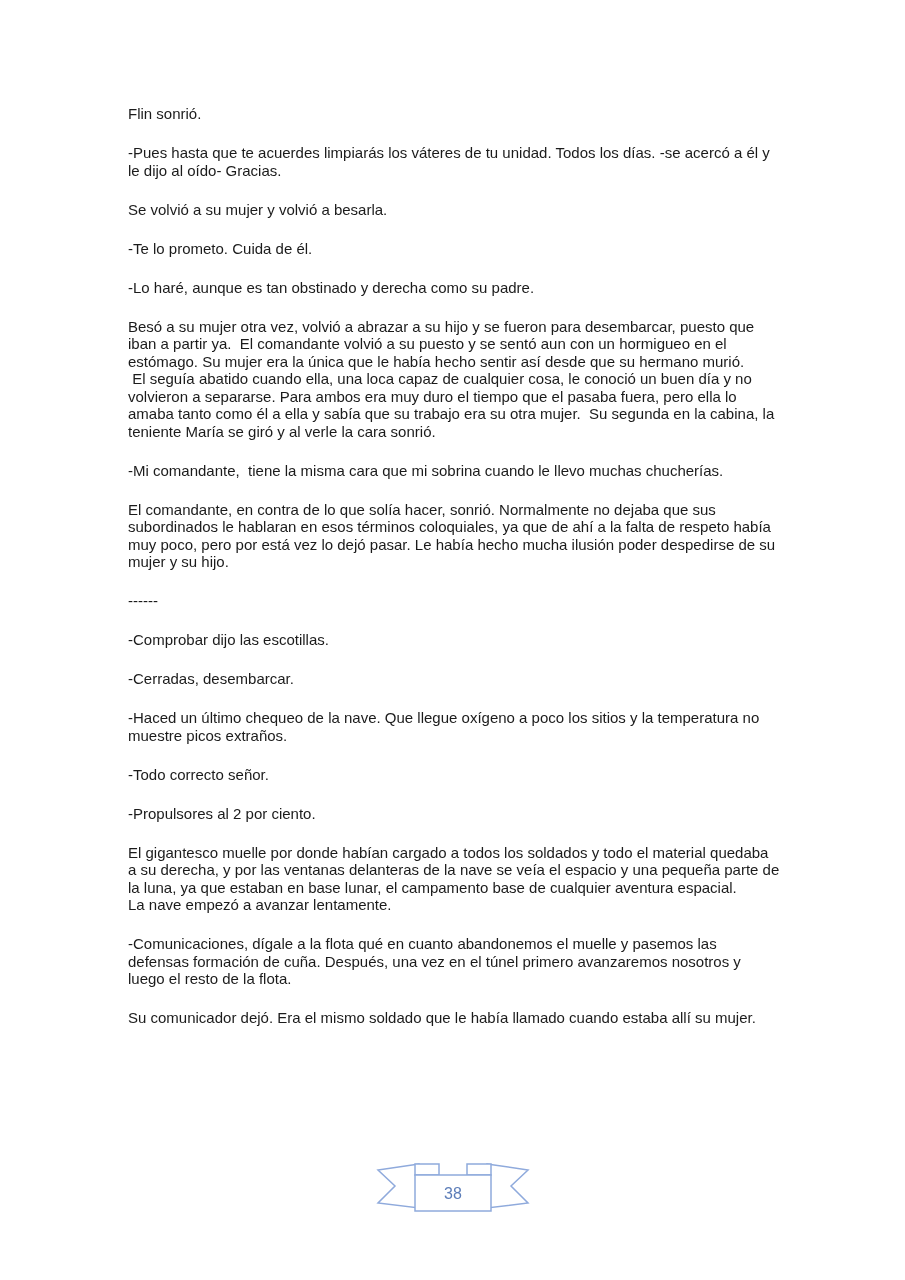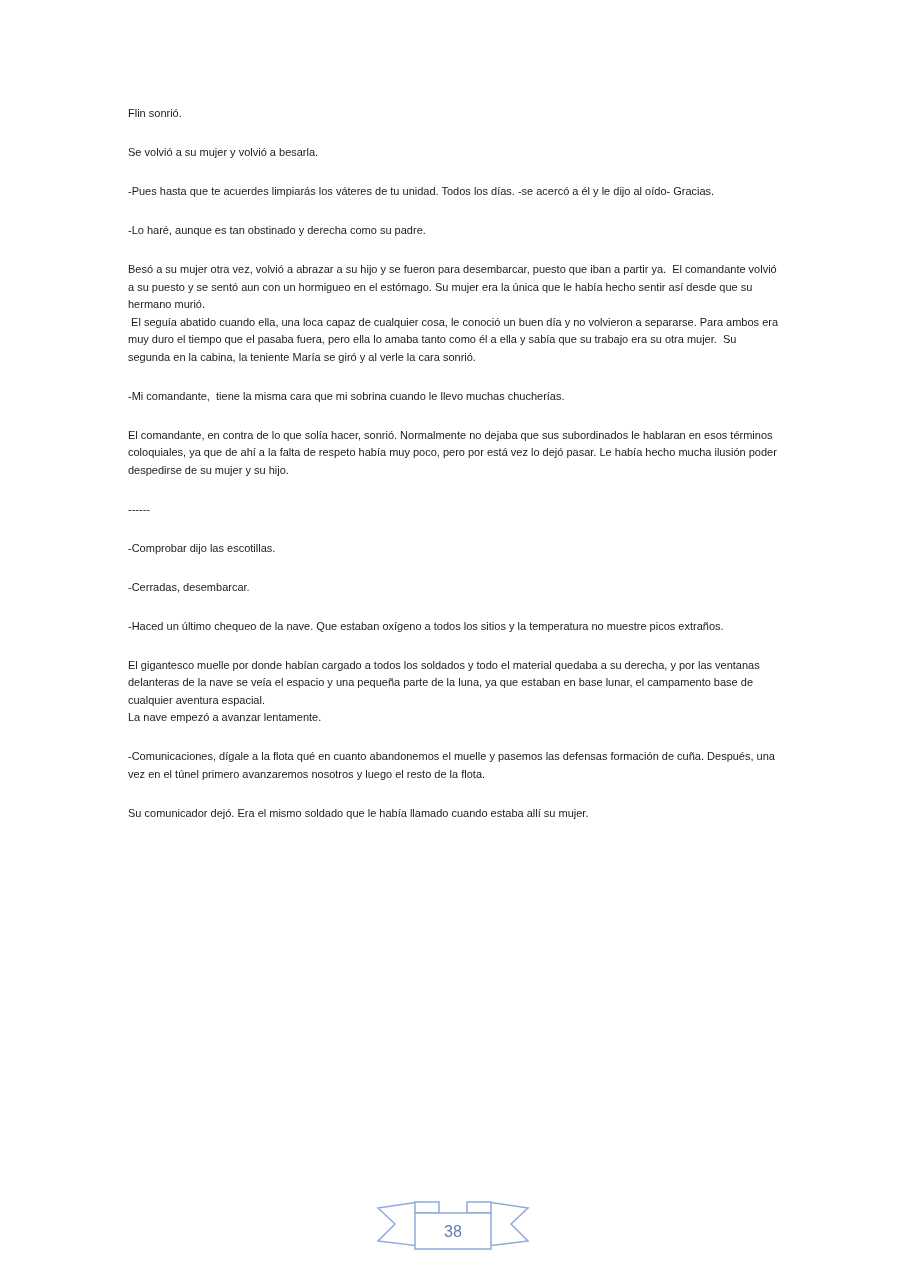--- a/index.html
+++ b/index.html
@@ -13,58 +13,61 @@
     height: 1280px;
     background: #ffffff;
     overflow: hidden;
   }
   .document-body {
     position: absolute;
     left: 128px;
     top: 105px;
     width: 652px;
     font-family: "Liberation Sans", "DejaVu Sans", sans-serif;
-    font-size: 11px;
+    font-size: 15px;
     line-height: 17.5px;
     color: #1b1b1b;
   }
   .document-body p {
     margin: 0 0 21.5px 0;
     white-space: pre-wrap;
   }
   .footer-banner {
     position: absolute;
     left: 375px;
-    top: 1201px;
+    top: 1163px;
     width: 156px;
     height: 58px;
   }
   .footer-banner text {
     font-family: "Liberation Sans", "DejaVu Sans", sans-serif;
     font-size: 16px;
   }
 </style>
 </head>
 <body>
 
 <div class="page">
 
   <div class="document-body" style="color: rgb(27, 27, 27);">
       <p>Flin sonrió.</p>
+      <p>-Pues hasta que te acuerdes limpiarás los váteres de tu unidad. Todos los días. -se acercó a él y le dijo al oído- Gracias.</p>
       <p>Se volvió a su mujer y volvió a besarla.</p>
-      <p>-Pues hasta que te acuerdes limpiarás los váteres de tu unidad. Todos los días. -se acercó a él y le dijo al oído- Gracias.</p>
+      <p>-Te lo prometo. Cuida de él.</p>
       <p>-Lo haré, aunque es tan obstinado y derecha como su padre.</p>
       <p>Besó a su mujer otra vez, volvió a abrazar a su hijo y se fueron para desembarcar, puesto que iban a partir ya.  El comandante volvió a su puesto y se sentó aun con un hormigueo en el estómago. Su mujer era la única que le había hecho sentir así desde que su hermano murió.
  El seguía abatido cuando ella, una loca capaz de cualquier cosa, le conoció un buen día y no volvieron a separarse. Para ambos era muy duro el tiempo que el pasaba fuera, pero ella lo amaba tanto como él a ella y sabía que su trabajo era su otra mujer.  Su segunda en la cabina, la teniente María se giró y al verle la cara sonrió.</p>
       <p>-Mi comandante,  tiene la misma cara que mi sobrina cuando le llevo muchas chucherías.</p>
       <p>El comandante, en contra de lo que solía hacer, sonrió. Normalmente no dejaba que sus subordinados le hablaran en esos términos coloquiales, ya que de ahí a la falta de respeto había muy poco, pero por está vez lo dejó pasar. Le había hecho mucha ilusión poder despedirse de su mujer y su hijo.</p>
       <p>------</p>
       <p>-Comprobar dijo las escotillas.</p>
       <p>-Cerradas, desembarcar.</p>
-      <p>-Haced un último chequeo de la nave. Que estaban oxígeno a todos los sitios y la temperatura no muestre picos extraños.</p>
+      <p>-Haced un último chequeo de la nave. Que llegue oxígeno a poco los sitios y la temperatura no muestre picos extraños.</p>
+      <p>-Todo correcto señor.</p>
+      <p>-Propulsores al 2 por ciento.</p>
       <p>El gigantesco muelle por donde habían cargado a todos los soldados y todo el material quedaba a su derecha, y por las ventanas delanteras de la nave se veía el espacio y una pequeña parte de la luna, ya que estaban en base lunar, el campamento base de cualquier aventura espacial.
 La nave empezó a avanzar lentamente.</p>
       <p>-Comunicaciones, dígale a la flota qué en cuanto abandonemos el muelle y pasemos las defensas formación de cuña. Después, una vez en el túnel primero avanzaremos nosotros y luego el resto de la flota.</p>
       <p>Su comunicador dejó. Era el mismo soldado que le había llamado cuando estaba allí su mujer.</p>
     </div>
 
   <div class="footer-banner">
     <svg width="156" height="58" viewBox="0 0 156 58" xmlns="http://www.w3.org/2000/svg">
 
       <path class="ribbon-shape" d="M 44 1 L 3 7 L 20 23 L 3 40 L 44 45 Z" fill="#ffffff" stroke="#8FAADC" stroke-width="1.5" stroke-linejoin="miter"></path>

